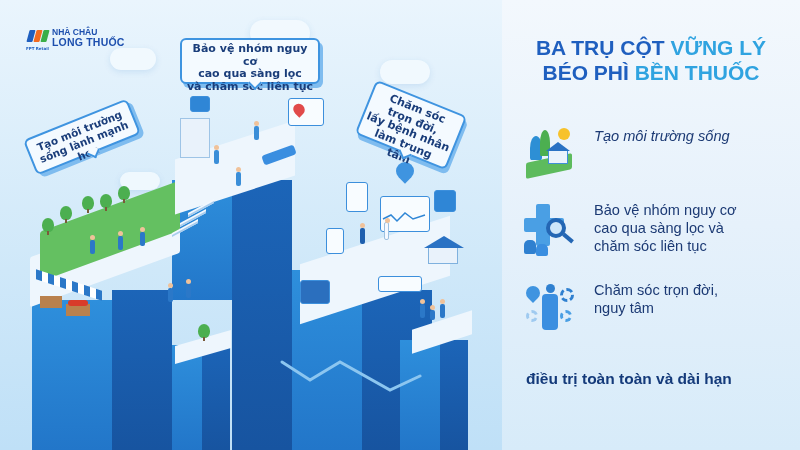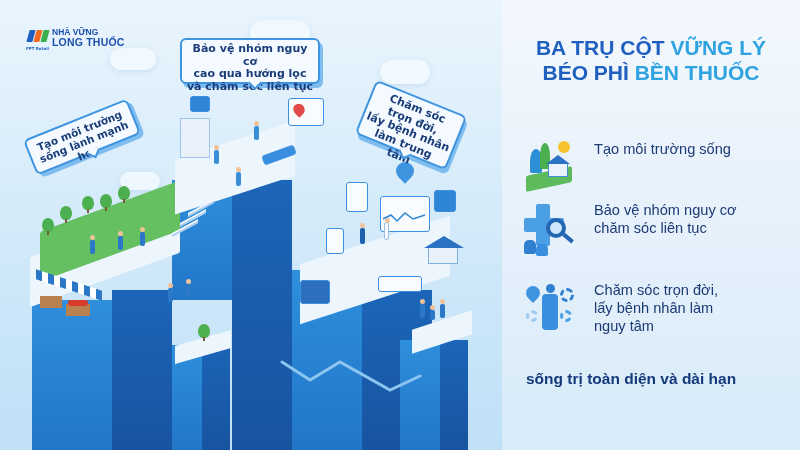--- a/index.html
+++ b/index.html
@@ -67,21 +67,21 @@
   <div class="cloud" style="left:380px;top:60px;width:50px;height:24px;"></div>
   <div class="cloud" style="left:120px;top:172px;width:40px;height:18px;"></div>
 
   <div class="logo">
     <div class="logo-mark">
       <span class="b1"></span>
         <span class="b2"></span>
         <span class="b3"></span>
     </div>
     <div class="logo-text">
-      <div class="l1">NHÀ VỮNG</div>
+      <div class="l1">NHÀ CHÂU</div>
       <div class="l2">LONG THUỐC</div>
     </div>
   </div>
   <div class="logo-sub">FPT Retail</div>
 
   <div class="bld">
     <div class="face-l" style="left:32px;top:300px;width:100px;height:150px;"></div>
     <div class="face-r" style="left:112px;top:290px;width:60px;height:160px;"></div>
     <div class="face-l" style="left:172px;top:345px;width:30px;height:105px;"></div>
     <div class="face-r" style="left:202px;top:340px;width:28px;height:110px;"></div>
@@ -156,21 +156,21 @@
   <div class="person" style="left:440px;top:304px;"></div>
 
   <div class="top" style="left:175px;top:338px;width:56px;height:18px;transform:skewY(-16deg);"></div>
   <div class="tree" style="left:198px;top:324px;"></div>
 
   <div class="bubble" style="left:26px;top:118px;width:112px;height:38px;font-size:10.5px;padding:4px 6px;transform:rotate(-22deg);">
     <span>Tạo môi trường sống lành mạnh hơn</span>
   </div>
   <div class="bubble" style="left:180px;top:38px;width:140px;height:46px;font-size:11px;padding:3px 4px;">
     <div>Bảo vệ nhóm nguy cơ</div>
-    <div>cao qua hướng lọc</div>
+    <div>cao qua sàng lọc</div>
     <div>và chăm sóc liên tục</div>
   </div>
   <div class="bubble" style="left:362px;top:96px;width:98px;height:58px;font-size:11px;padding:4px 3px;transform:rotate(22deg);">
     <div>Chăm sóc trọn đời,</div>
     <div>lấy bệnh nhân</div>
     <div>làm trung tâm</div>
   </div>
 </div>
 
 <div class="right">
@@ -178,21 +178,21 @@
     <div>
       <span class="t-dark">BA TRỤ CỘT</span>
       <span class="t-light">VỮNG LÝ</span>
     </div>
     <div>
       <span class="t-dark">BÉO PHÌ</span>
       <span class="t-light">BỀN THUỐC</span>
     </div>
   </div>
 
-  <div class="item" style="top:141px;">
+  <div class="item" style="top:128px;font-style:italic;">
     <div class="item-icon">
       <div style="position:absolute;left:2px;top:30px;width:46px;height:16px;background:#5dbb5d;transform:skewY(-12deg);border-radius:2px;"></div>
       <div style="position:absolute;left:6px;top:8px;width:12px;height:24px;background:#2d8fd5;border-radius:50% 50% 10% 10%;"></div>
       <div style="position:absolute;left:16px;top:2px;width:10px;height:26px;background:#4caf50;border-radius:50% 50% 10% 10%;"></div>
       <div style="position:absolute;left:34px;top:0;width:12px;height:12px;background:#f7c22c;border-radius:50%;"></div>
       <div style="position:absolute;left:24px;top:22px;width:20px;height:14px;background:#eaf3fc;border:1px solid #3f8fd8;"></div>
       <div style="position:absolute;left:22px;top:14px;width:0;height:0;border-left:12px solid transparent;border-right:12px solid transparent;border-bottom:9px solid #2a72c4;"></div>
     </div>
     <div class="item-text">
       <div>Tạo môi trường sống</div>
@@ -203,36 +203,36 @@
     <div class="item-icon">
       <div style="position:absolute;left:12px;top:2px;width:14px;height:42px;background:#4a9fe4;border-radius:2px;"></div>
       <div style="position:absolute;left:0;top:16px;width:40px;height:14px;background:#4a9fe4;border-radius:2px;"></div>
       <div style="position:absolute;left:22px;top:16px;width:20px;height:20px;border:4px solid #2466b4;border-radius:50%;background:#cfe6fa;"></div>
       <div style="position:absolute;left:38px;top:34px;width:12px;height:4px;background:#2466b4;transform:rotate(40deg);"></div>
       <div style="position:absolute;left:0;top:38px;width:12px;height:14px;background:#2f80d0;border-radius:5px 5px 2px 2px;"></div>
       <div style="position:absolute;left:12px;top:42px;width:12px;height:12px;background:#3a8ee0;border-radius:5px 5px 2px 2px;"></div>
     </div>
     <div class="item-text">
       <div>Bảo vệ nhóm nguy cơ</div>
+      <div>cao qua sàng lọc và</div>
       <div>chăm sóc liên tục</div>
     </div>
   </div>
 
   <div class="item" style="top:282px;">
     <div class="item-icon">
       <div style="position:absolute;left:2px;top:4px;width:14px;height:14px;background:#3f94e0;transform:rotate(45deg);border-radius:50% 50% 0 50%;"></div>
       <div style="position:absolute;left:22px;top:2px;width:9px;height:9px;background:#2f80d0;border-radius:50%;"></div>
       <div style="position:absolute;left:18px;top:12px;width:16px;height:36px;background:#3a8ee0;border-radius:4px;"></div>
       <div style="position:absolute;left:36px;top:6px;width:14px;height:14px;border:3px dashed #2f80d0;border-radius:50%;"></div>
       <div style="position:absolute;left:36px;top:28px;width:12px;height:12px;border:3px dashed #4a9fe4;border-radius:50%;"></div>
       <div style="position:absolute;left:2px;top:28px;width:12px;height:12px;border:3px dashed #9fcaf0;border-radius:50%;"></div>
     </div>
     <div class="item-text">
       <div>Chăm sóc trọn đời,</div>
-      <div>lấy bệnh nhân làm</div>
       <div>nguy tâm</div>
     </div>
   </div>
 
   <div class="footer">
-    <div>sống trị toàn diện và dài hạn</div>
+    <div>điều trị toàn toàn và dài hạn</div>
   </div>
 </div>
 
 </body></html>

